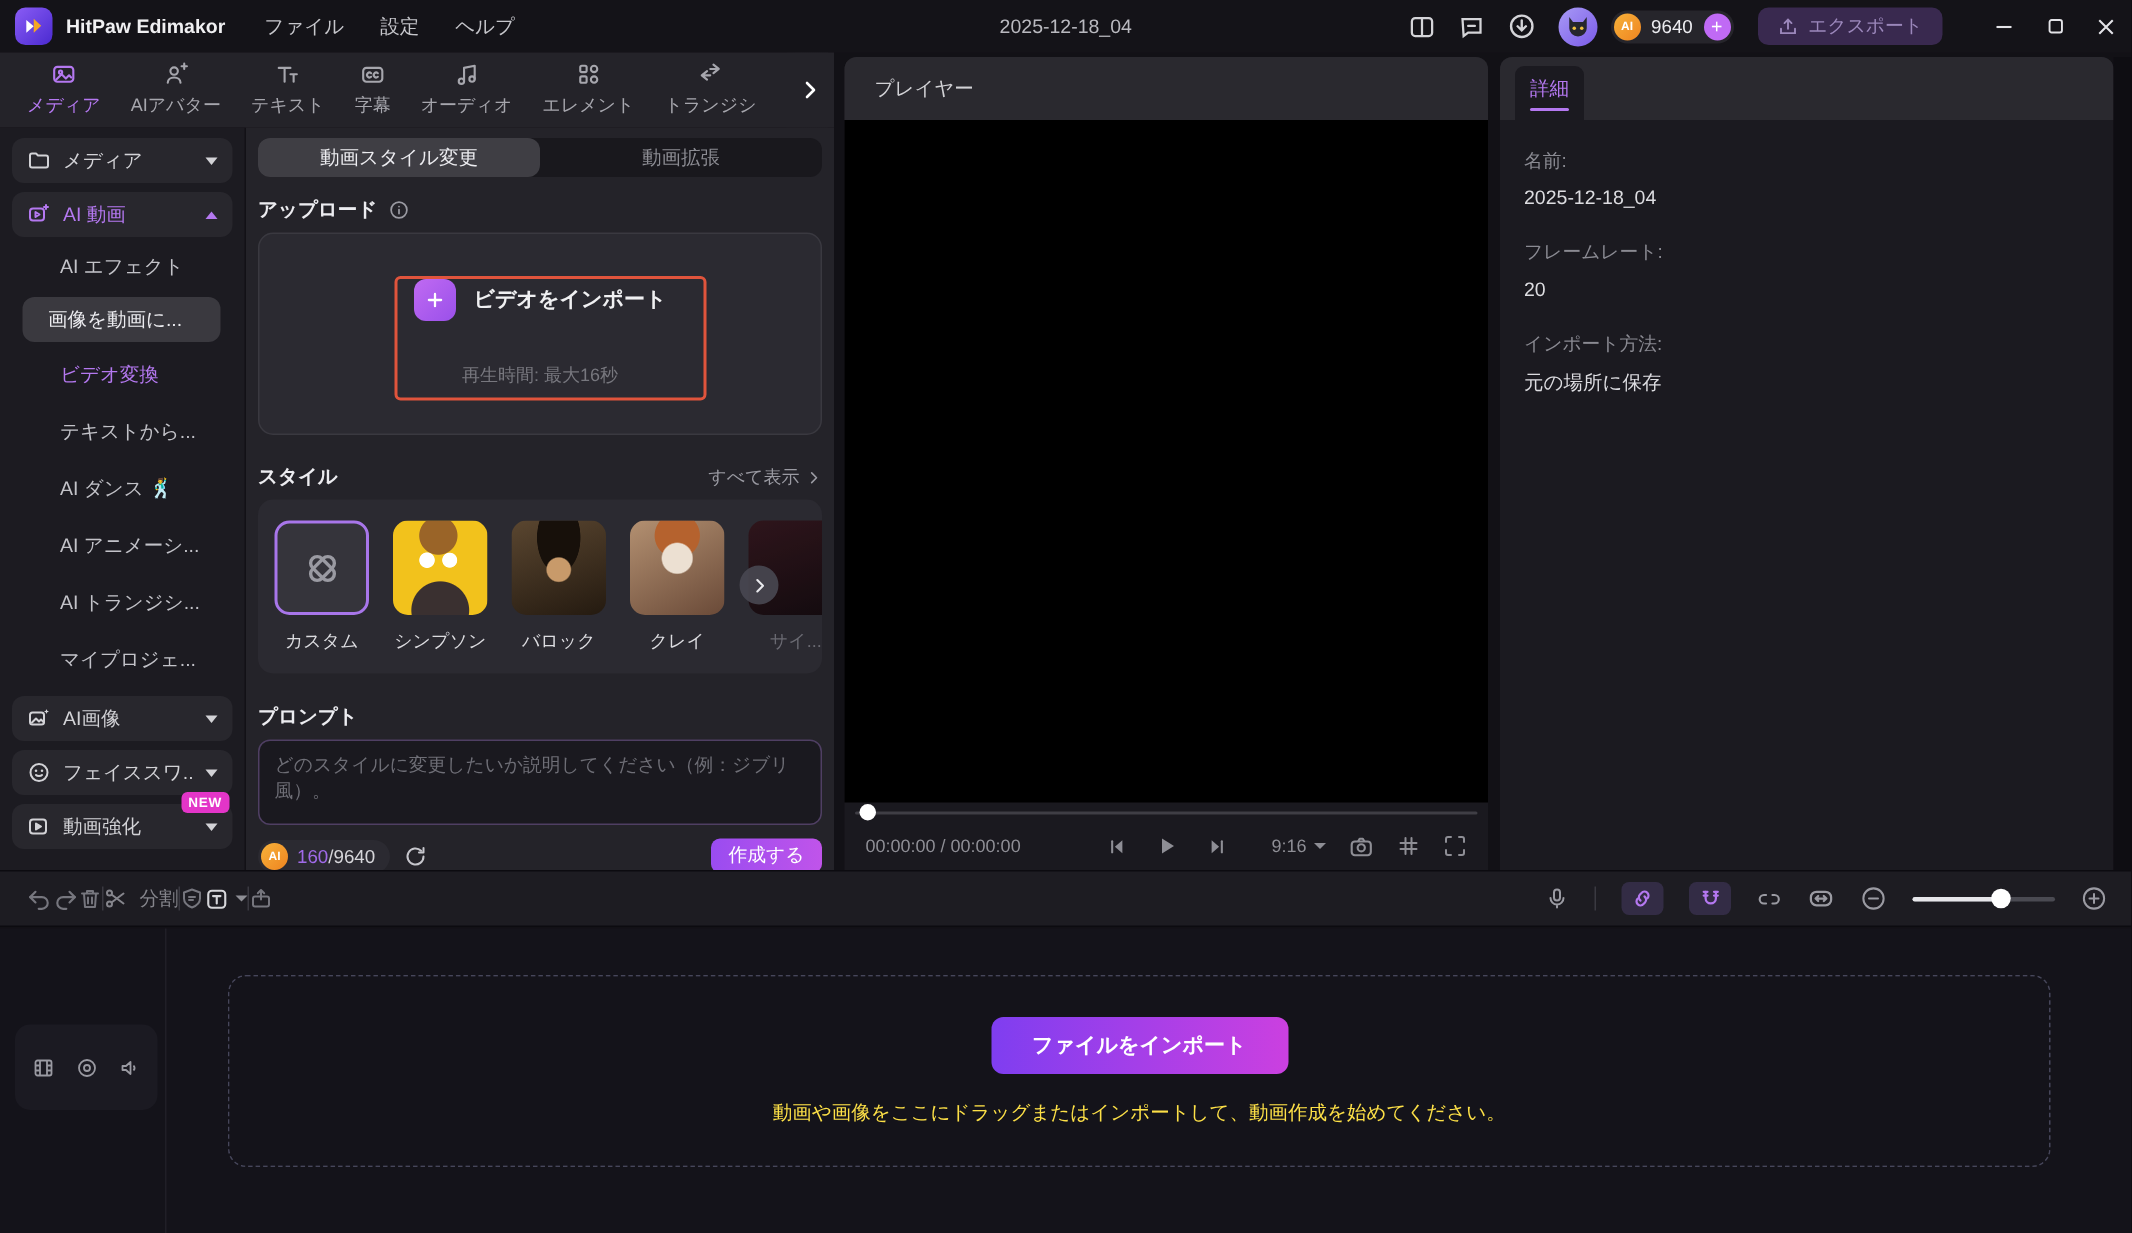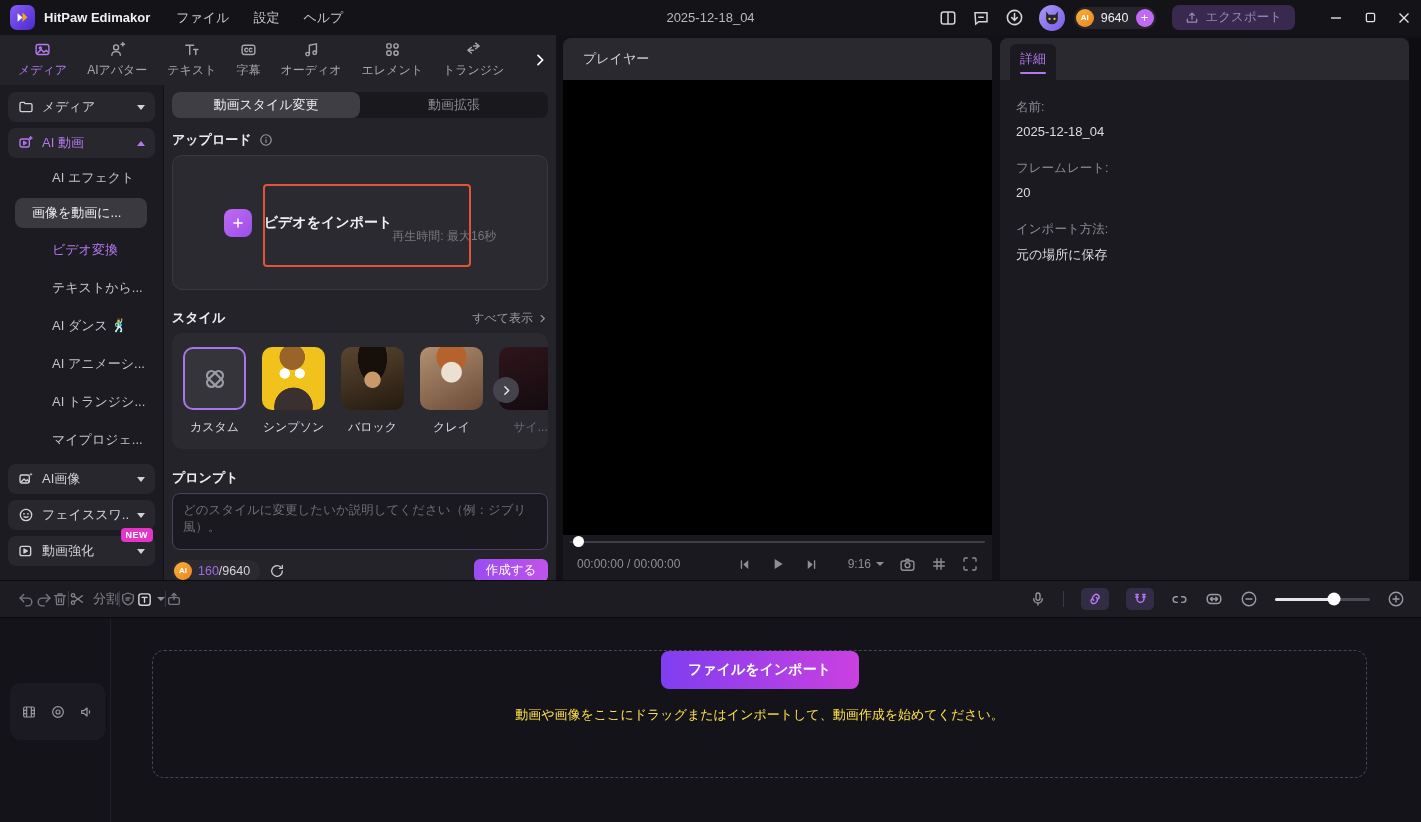--- a/index.html
+++ b/index.html
@@ -42,39 +42,39 @@
 
   
   .sidebar{position:absolute;left:0;top:85px;width:163px;height:495px;background:#1c1b21;padding-top:7px}
   .side-pill{position:relative;height:30px;margin:0 8px 6px;background:#28272d;border-radius:8px;
              display:flex;align-items:center;padding:0 10px;font-size:13px;color:#d2d2d6;gap:8px}
   .side-pill.purple{color:#b478f0}
   .side-pill .lbl{white-space:nowrap;overflow:hidden}
   .caret{margin-left:auto;width:0;height:0;border-left:4px solid transparent;border-right:4px solid transparent;
          border-top:5px solid currentColor;flex:0 0 auto}
   .caret.up{border-top:none;border-bottom:5px solid currentColor}
-  .side-child{height:28px;margin:0 12px 10px;display:flex;align-items:center;padding-left:40px;
+  .side-child{height:28px;margin:0 0 10px;display:flex;align-items:center;padding-left:40px;
               font-size:13px;color:#c2c2c8;white-space:nowrap}
   .side-child.first{margin-bottom:6px}
   .side-child.selected{height:30px;margin:0 16px 8px 15px;padding-left:17px;background:#3a393f;
                        border-radius:8px;color:#ececf0}
   .side-child.purple{color:#b478f0}
   .badge-new{position:absolute;top:-8px;right:2px;background:#e335c8;color:#fff;font-size:9px;
              font-weight:bold;padding:2px 5px;border-radius:4px;letter-spacing:.5px}
 
   
   .panel{position:absolute;left:164px;top:85px;width:392px;height:495px;background:#242329;padding:7px 8px}
   .segment{height:26px;background:#19181d;border-radius:8px;display:flex;margin-bottom:13px}
   .seg{flex:1;display:flex;align-items:center;justify-content:center;font-size:13px;color:#8c8c93}
   .seg.active{background:#3f3e44;border-radius:8px;color:#ececf0}
   .sec-row{display:flex;align-items:center;margin-bottom:6px}
   .sec-label{font-size:13px;font-weight:bold;color:#ececf0;display:flex;align-items:center;gap:7px}
   .view-all{margin-left:auto;font-size:12px;color:#9a9aa2;display:flex;align-items:center;gap:4px}
   .upload-box{position:relative;height:135px;background:#2b2a31;border:1px solid #3a3940;border-radius:10px;
-              display:flex;align-items:center;justify-content:center;margin-bottom:19px}
+              display:flex;flex-direction:column;align-items:center;justify-content:center;margin-bottom:19px}
   .highlight-rect{position:absolute;left:90px;top:28px;width:208px;height:83px;border:2px solid #e0543c;
                   border-radius:4px;pointer-events:none}
   .import-video-row{display:flex;align-items:center;gap:12px}
   .plus-btn{width:28px;height:28px;border-radius:8px;background:linear-gradient(135deg,#c06af2,#9a50ea);
             display:flex;align-items:center;justify-content:center;color:#fff}
   .iv-label{font-size:14px;font-weight:bold;color:#f0f0f2}
   .iv-hint{margin-top:28px;font-size:12px;color:#77777e}
   .styles-box{position:relative;height:116px;background:#2b2a31;border-radius:10px;padding:14px 0 0 11px;
               overflow:hidden;margin-bottom:20px}
   .styles-row{display:flex;gap:16px}
@@ -154,21 +154,21 @@
   .slider-fill{position:absolute;left:0;top:0;height:3px;width:62%;background:#e6e6ea;border-radius:2px}
   .slider-handle{position:absolute;left:62%;top:50%;transform:translate(-50%,-50%);width:13px;height:13px;
                  border-radius:50%;background:#fff}
 
   
   .timeline{position:absolute;left:0;top:619px;width:1421px;height:203px;background:#14131a}
   .tl-divider{position:absolute;left:110px;top:0;width:1px;height:203px;background:#201f27}
   .track-head{position:absolute;left:10px;top:64px;width:95px;height:57px;background:#1b1a22;border-radius:10px;
               display:flex;align-items:center;justify-content:center;gap:13px;color:#9a9aa2}
   .dropzone{position:absolute;left:152px;top:31px;width:1215px;height:128px;border:1px dashed #46465a;
-            border-radius:12px;display:flex;flex-direction:column;align-items:center;gap:17px}
+            border-radius:12px;display:flex;flex-direction:column;align-items:center;justify-content:center;gap:17px}
   .import-file-btn{width:198px;height:38px;border-radius:8px;background:linear-gradient(90deg,#7f3ef0,#cb40e0);
                    color:#fff;font-size:14px;font-weight:bold;display:flex;align-items:center;justify-content:center}
   .drop-hint{font-size:13px;color:#fde047}
 </style>
 </head>
 <body>
 
 <div class="app">
 
   <header class="titlebar">

